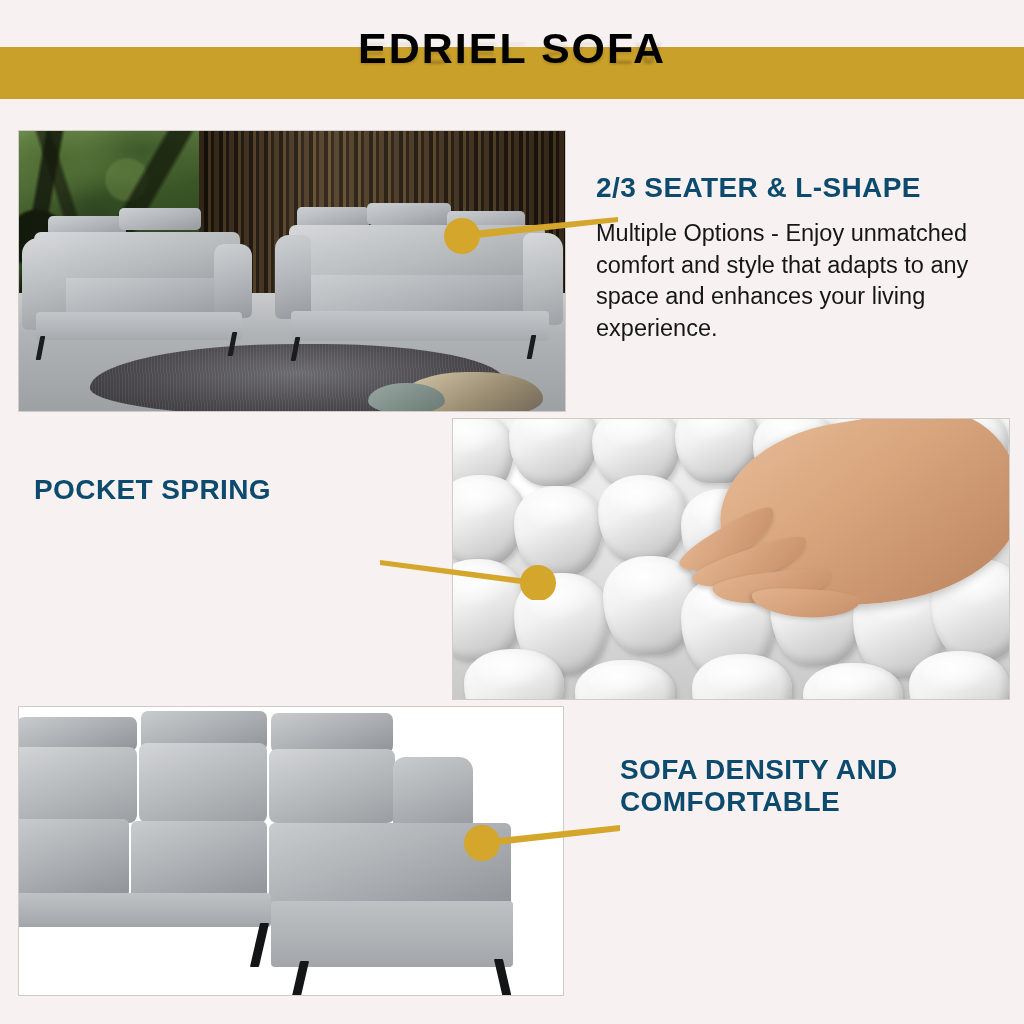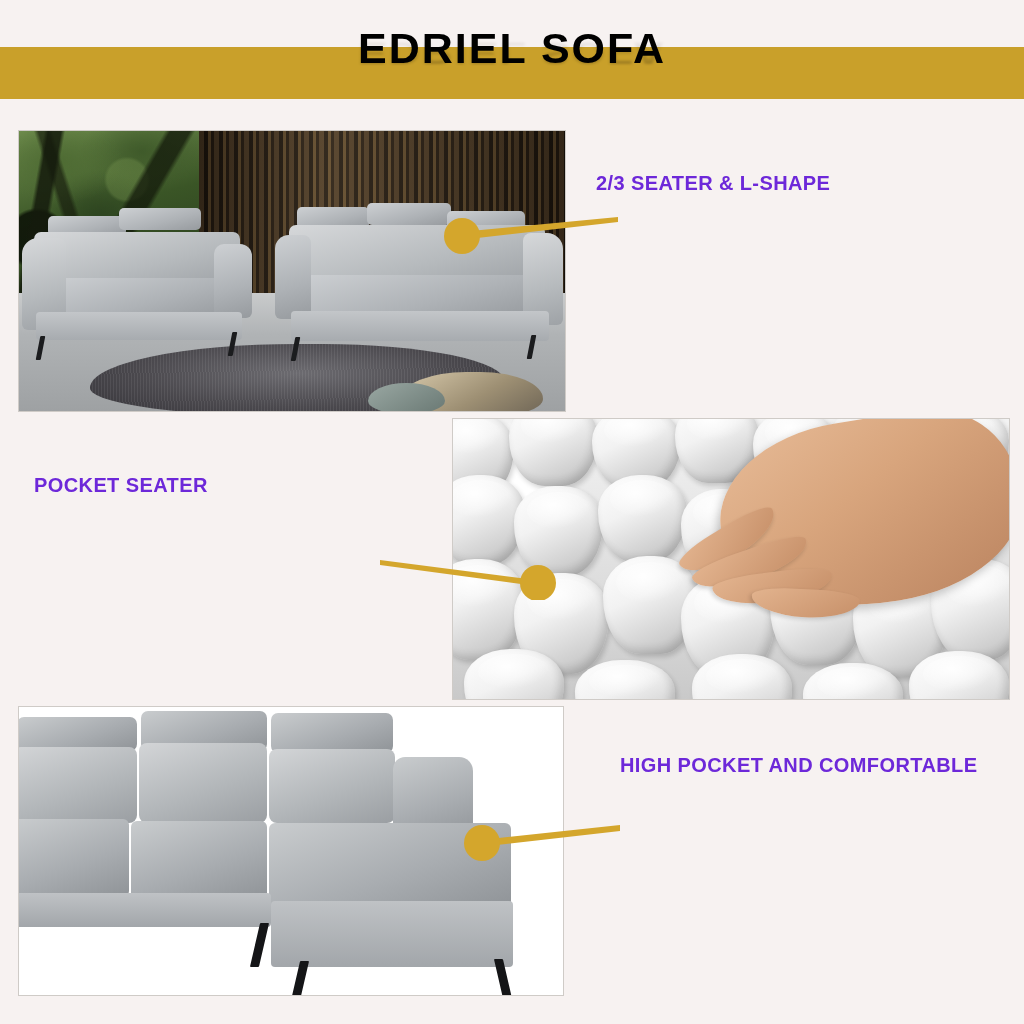--- a/index.html
+++ b/index.html
@@ -188,24 +188,24 @@
   .ls-leg{position:absolute;width:9px;height:44px;background:#141517;
           border-radius:1px;}
 
   
   .callout{position:absolute;pointer-events:none;}
 
   
   .block{position:absolute;}
   .block h2{
     margin:0 0 14px 0;
-    font-size:20px;
+    font-size:28px;
     font-weight:bold;
     letter-spacing:0.4px;
-    color:#6d28d9;
+    color:#0c4a6e;
     line-height:1.14;
   }
   .block p{
     margin:0;
     font-size:23.5px;
     line-height:1.35;
     color:#161616;
     font-weight:400;
   }
   #block-seater{ left:596px; top:172px; width:420px; }
@@ -340,23 +340,24 @@
     <circle cx="170" cy="45" r="18" fill="#d4a62c"></circle>
   </svg>
 
   <svg class="callout" style="left:452px;top:810px;width:170px;height:62px;" viewBox="0 0 170 62">
     <polygon points="28,30 168,15 168,21 28,37" fill="#d4a62c"></polygon>
     <circle cx="30" cy="33" r="18" fill="#d4a62c"></circle>
   </svg>
 
   <div class="block" id="block-seater">
     <h2>2/3 SEATER &amp; L-SHAPE</h2>
+    <p>Multiple Options - Enjoy unmatched comfort and style that adapts to any space and enhances your living experience.</p>
   </div>
 
   <div class="block" id="block-spring">
-    <h2>POCKET SEATER</h2>
+    <h2>POCKET SPRING</h2>
   </div>
 
   <div class="block" id="block-density">
-    <h2>HIGH POCKET AND COMFORTABLE</h2>
+    <h2>SOFA DENSITY AND COMFORTABLE</h2>
   </div>
 
 </div>
 
 </body></html>

